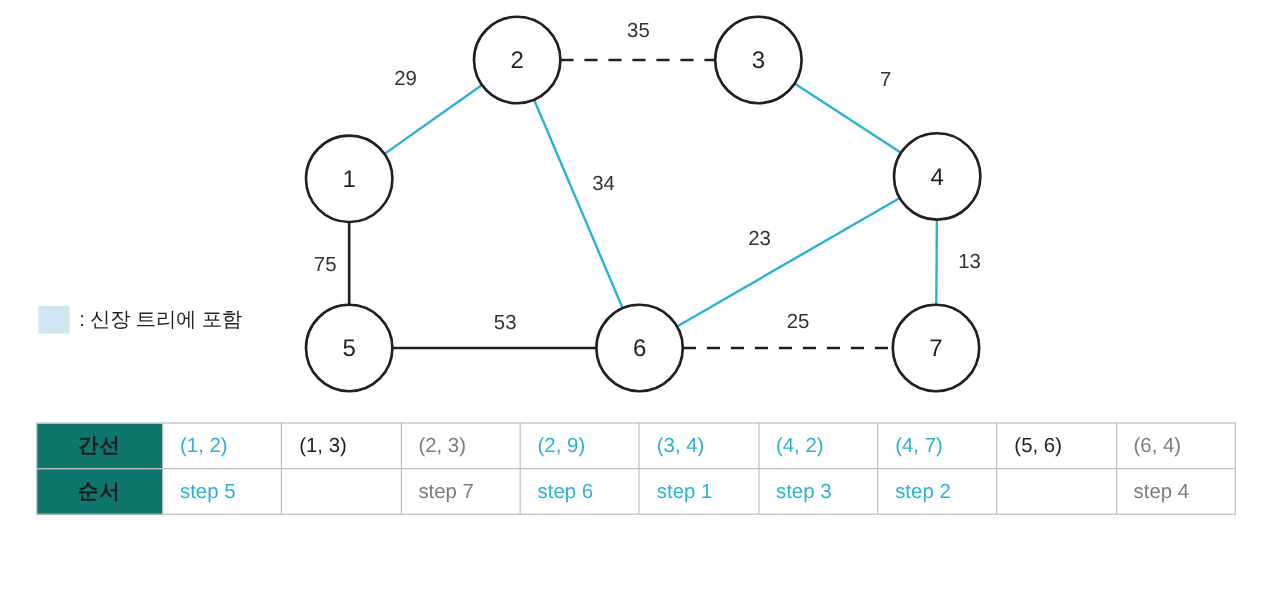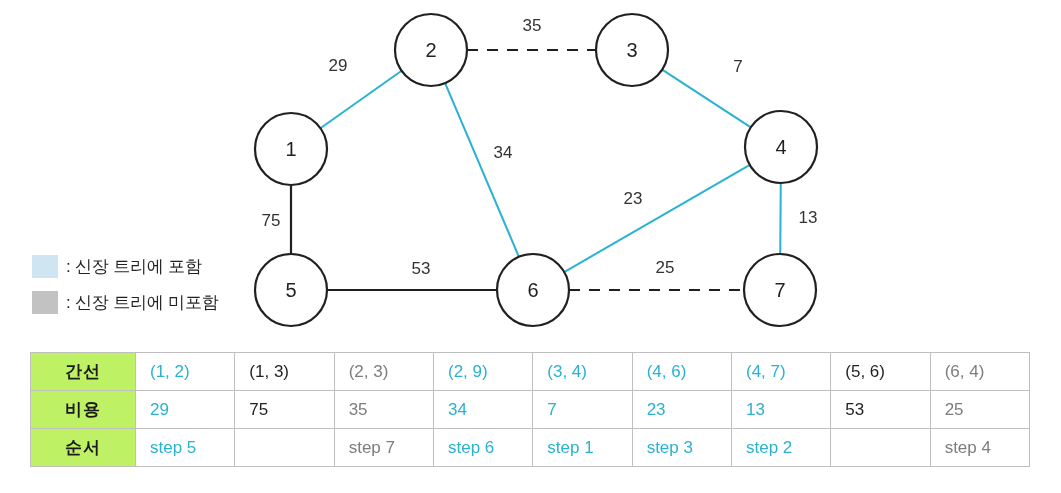--- a/index.html
+++ b/index.html
@@ -66,21 +66,21 @@
     border: 1px solid #bfbfbf;
     padding: 0 0 0 14px;
     font-size: 17px;
     font-weight: normal;
     text-align: left;
     vertical-align: middle;
     background: #ffffff;
     box-sizing: border-box;
   }
   #edge-table th.rowhead {
-    background: #bef264;
+    background: #0f766e;
     color: #1b1b1b;
     font-weight: bold;
     text-align: center;
     padding: 0;
     width: 105px;
     letter-spacing: 1px;
   }
   td.in-tree  { color: #29b2d2; }
   td.out-tree { color: #7d7d7d; }
   td.dark     { color: #231f20; }
@@ -124,52 +124,36 @@
       <text x="533" y="297" text-anchor="middle" class="ntext">6</text>
       <circle cx="780" cy="290" r="36" fill="#ffffff" stroke="#231f20" stroke-width="2.2"></circle>
       <text x="780" y="297" text-anchor="middle" class="ntext">7</text>
     </svg>
 
   <div class="legend">
     <div class="legend-row">
       <span class="legend-swatch included"></span>
       <span class="legend-text">: 신장 트리에 포함</span>
     </div>
-    <div class="legend-row">
-      <span class="legend-swatch excluded"></span>
-      <span class="legend-text">: 신장 트리에 미포함</span>
-    </div>
   </div>
 </div>
 
 <table id="edge-table">
   <tbody>
     <tr>
       <th class="rowhead">간선</th>
     <td class="in-tree">(1, 2)</td>
         <td class="dark">(1, 3)</td>
         <td class="out-tree">(2, 3)</td>
         <td class="in-tree">(2, 9)</td>
         <td class="in-tree">(3, 4)</td>
-        <td class="in-tree">(4, 6)</td>
+        <td class="in-tree">(4, 2)</td>
         <td class="in-tree">(4, 7)</td>
         <td class="dark">(5, 6)</td>
         <td class="out-tree">(6, 4)</td>
-      </tr>
-    <tr>
-      <th class="rowhead">비용</th>
-    <td class="in-tree">29</td>
-        <td class="dark">75</td>
-        <td class="out-tree">35</td>
-        <td class="in-tree">34</td>
-        <td class="in-tree">7</td>
-        <td class="in-tree">23</td>
-        <td class="in-tree">13</td>
-        <td class="dark">53</td>
-        <td class="out-tree">25</td>
       </tr>
     <tr>
       <th class="rowhead">순서</th>
     <td class="in-tree">step 5</td>
         <td class="dark"></td>
         <td class="out-tree">step 7</td>
         <td class="in-tree">step 6</td>
         <td class="in-tree">step 1</td>
         <td class="in-tree">step 3</td>
         <td class="in-tree">step 2</td>

